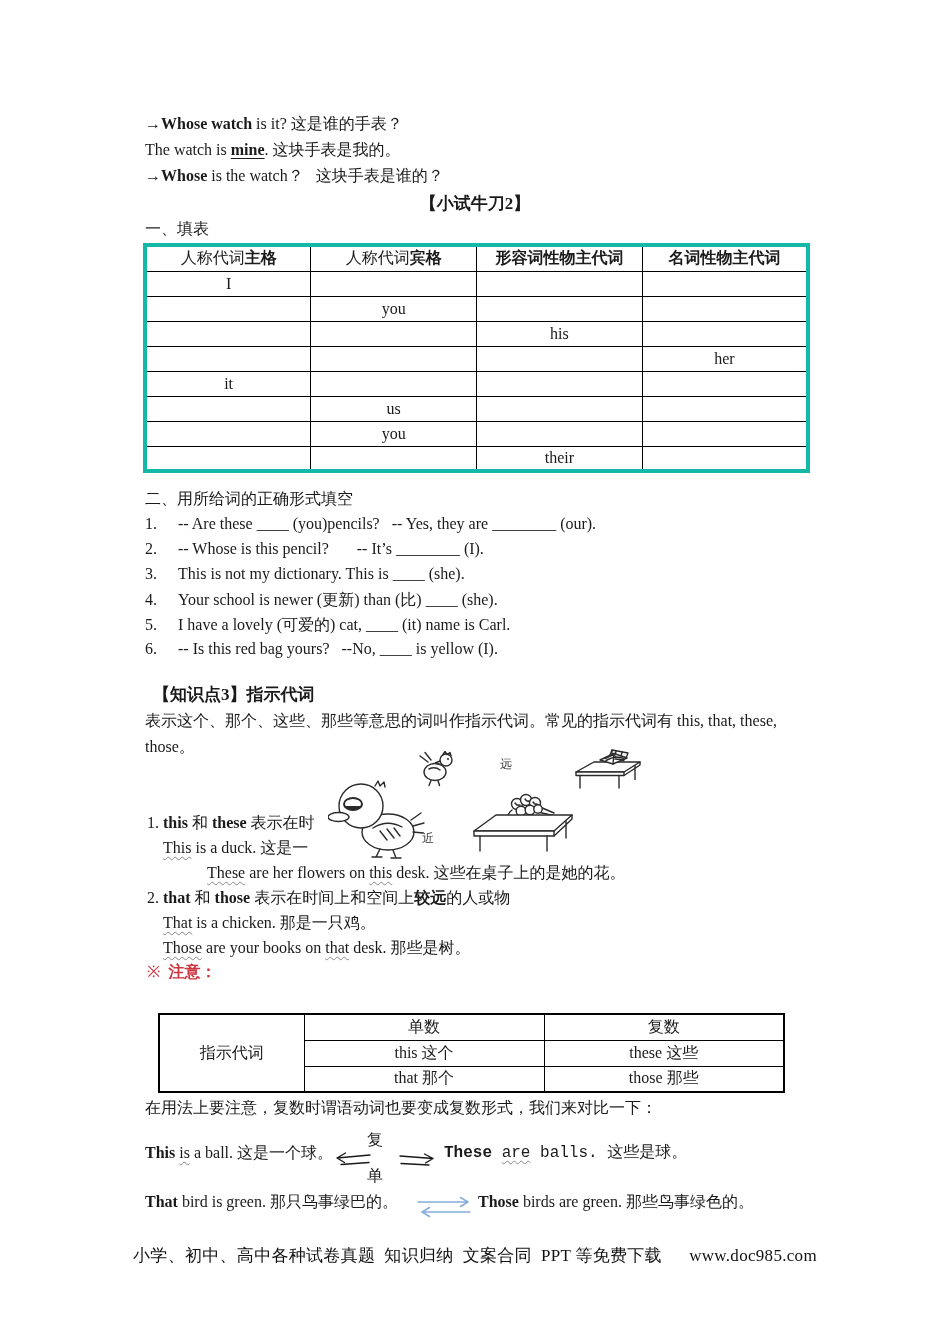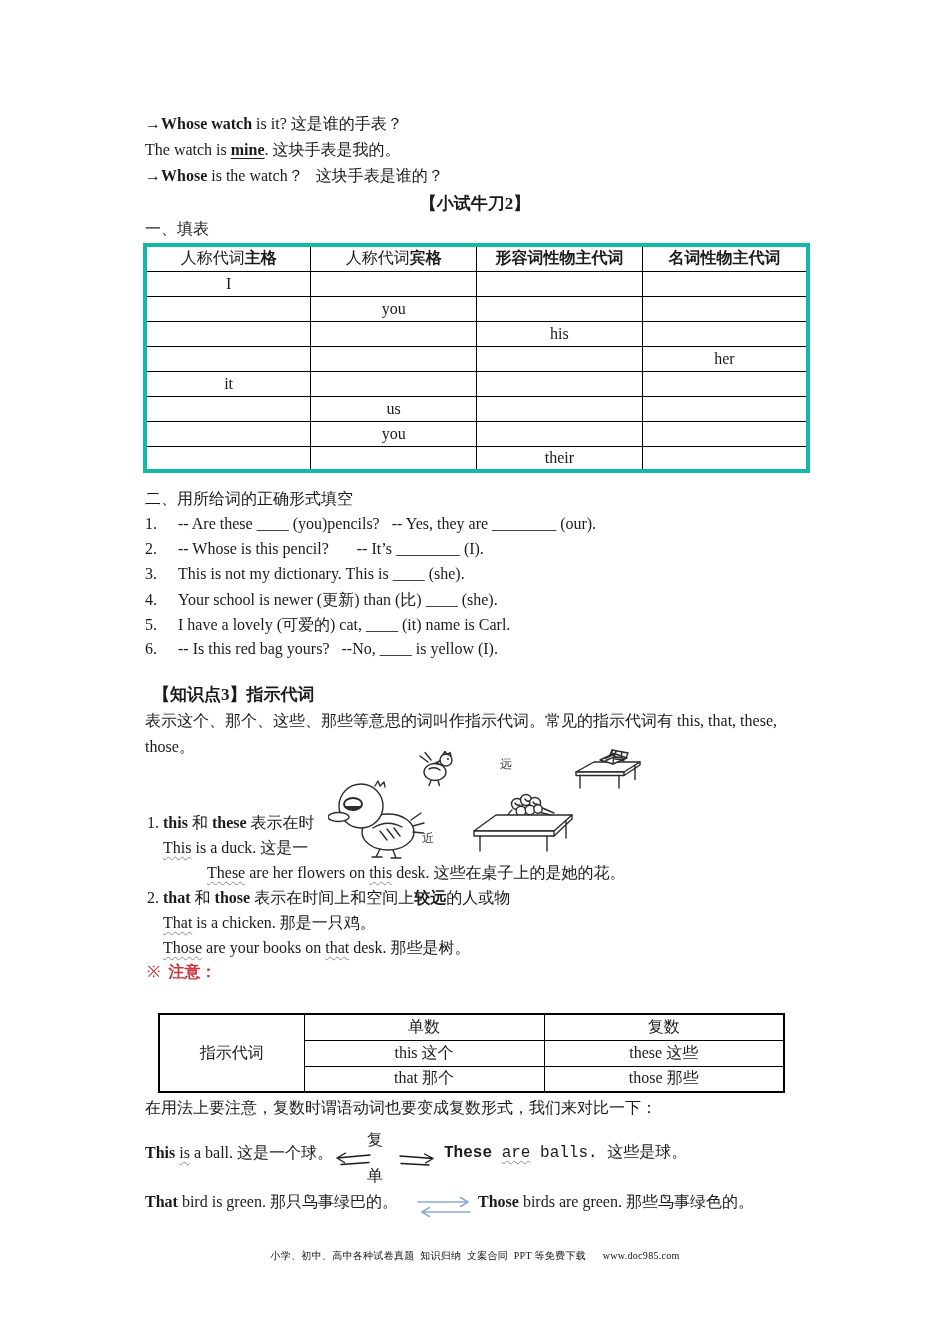--- a/index.html
+++ b/index.html
@@ -25,21 +25,21 @@
   table.t2 { border:2px solid #000; }
   table.t2 td { border:1px solid #000; text-align:center; height:26px; font-size:16px; padding:0 4px; }
 
   .exitem { white-space:pre; }
   .exitem .num { display:inline-block; width:33px; }
 
   svg { display:block; }
   .ink { stroke:#2b2b2b; fill:none; stroke-width:1.4; stroke-linecap:round; stroke-linejoin:round; }
   .inkw { stroke:#2b2b2b; fill:#ffffff; stroke-width:1.4; stroke-linecap:round; stroke-linejoin:round; }
   .smalllab { font-size:12px; color:#333; }
-  .footer { font-size:10px; color:#111; letter-spacing:0.3px;text-align:center; }
+  .footer { font-size:17px; color:#111; letter-spacing:0.3px;text-align:center; }
 </style>
 </head>
 <body>
 
 <div class="page">
 
   <div class="abs line" style="left:145px; top:114px;"><span>→</span><span class="b">Whose watch</span><span> is it? 这是谁的手表？</span></div>
   <div class="abs line" style="left:145px; top:140px;"><span>The watch is </span><span class="b ul">mine</span><span>. 这块手表是我的。</span></div>
   <div class="abs line" style="left:145px; top:166px;"><span>→</span><span class="b">Whose</span><span> is the watch？   这块手表是谁的？</span></div>
 

